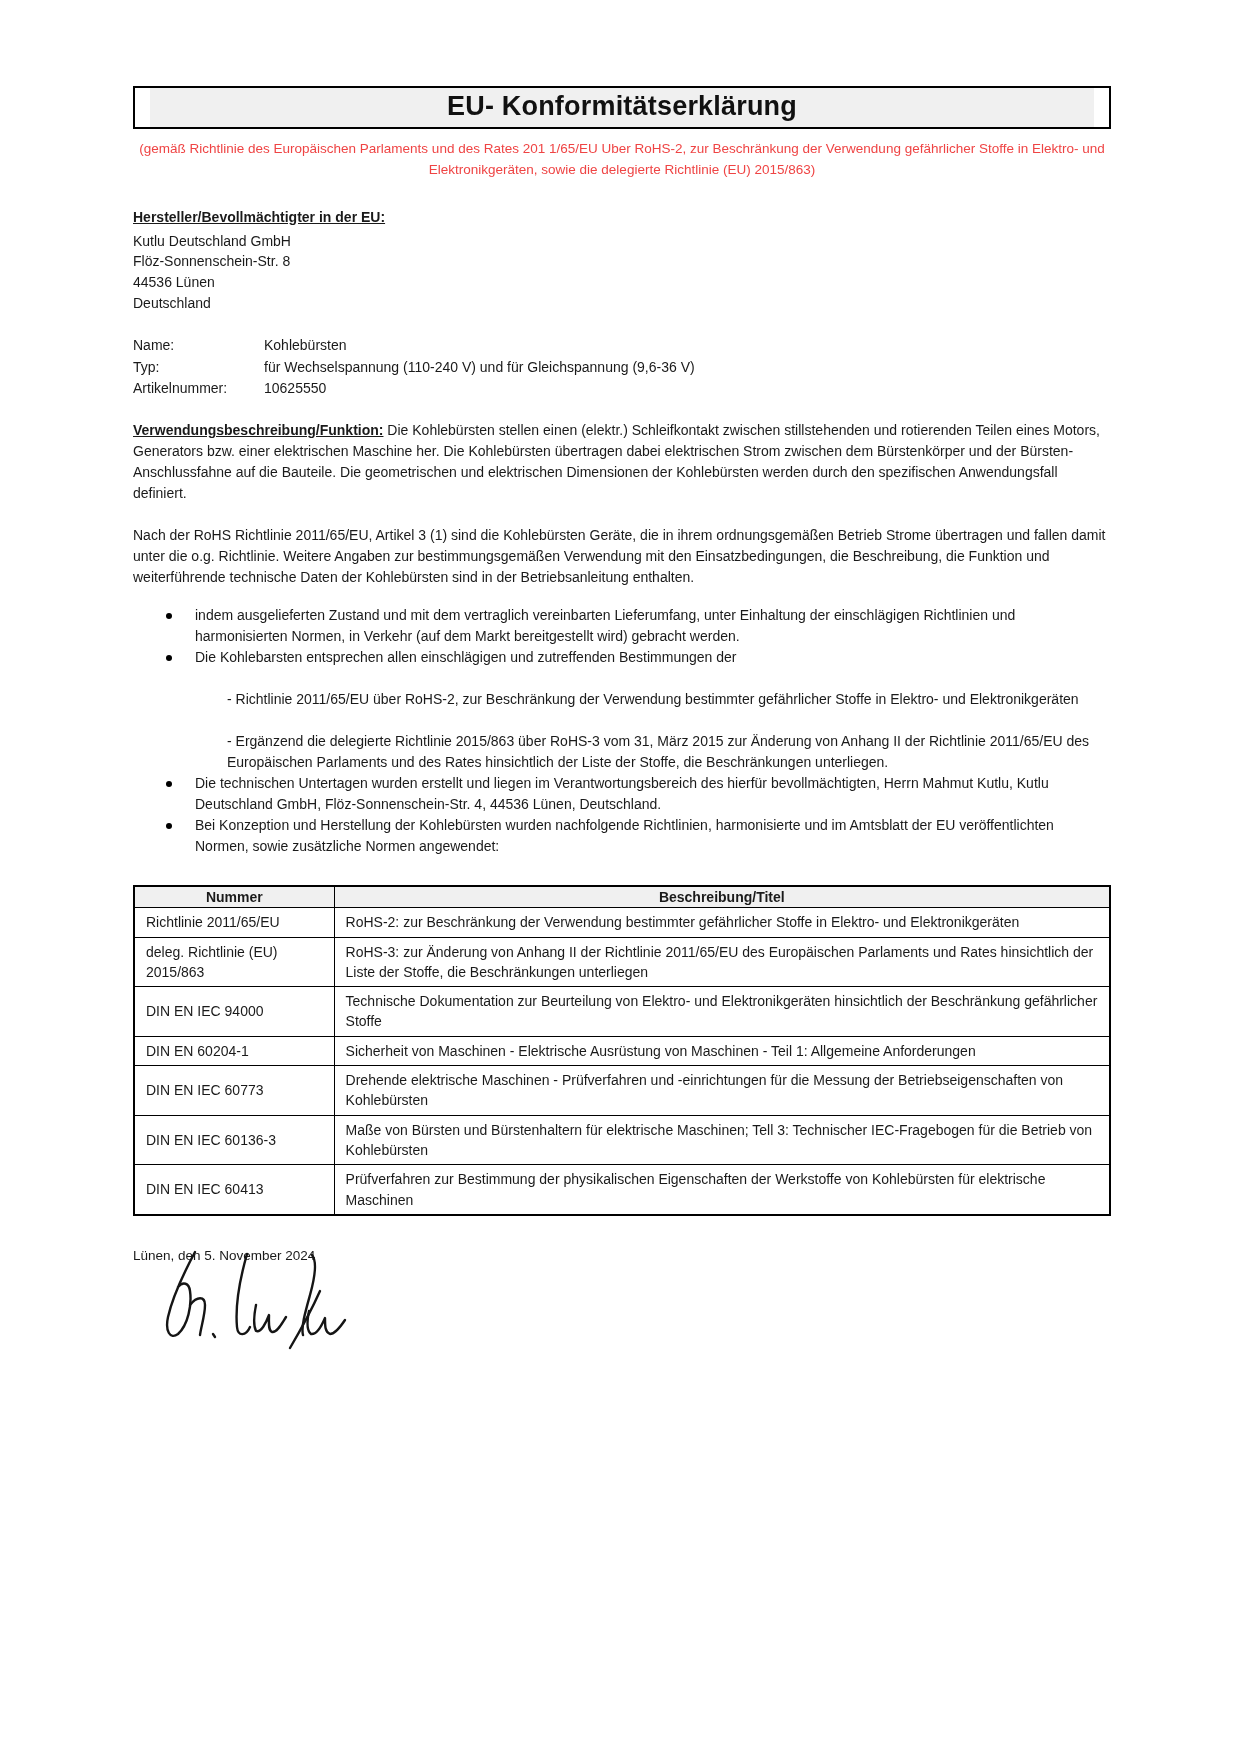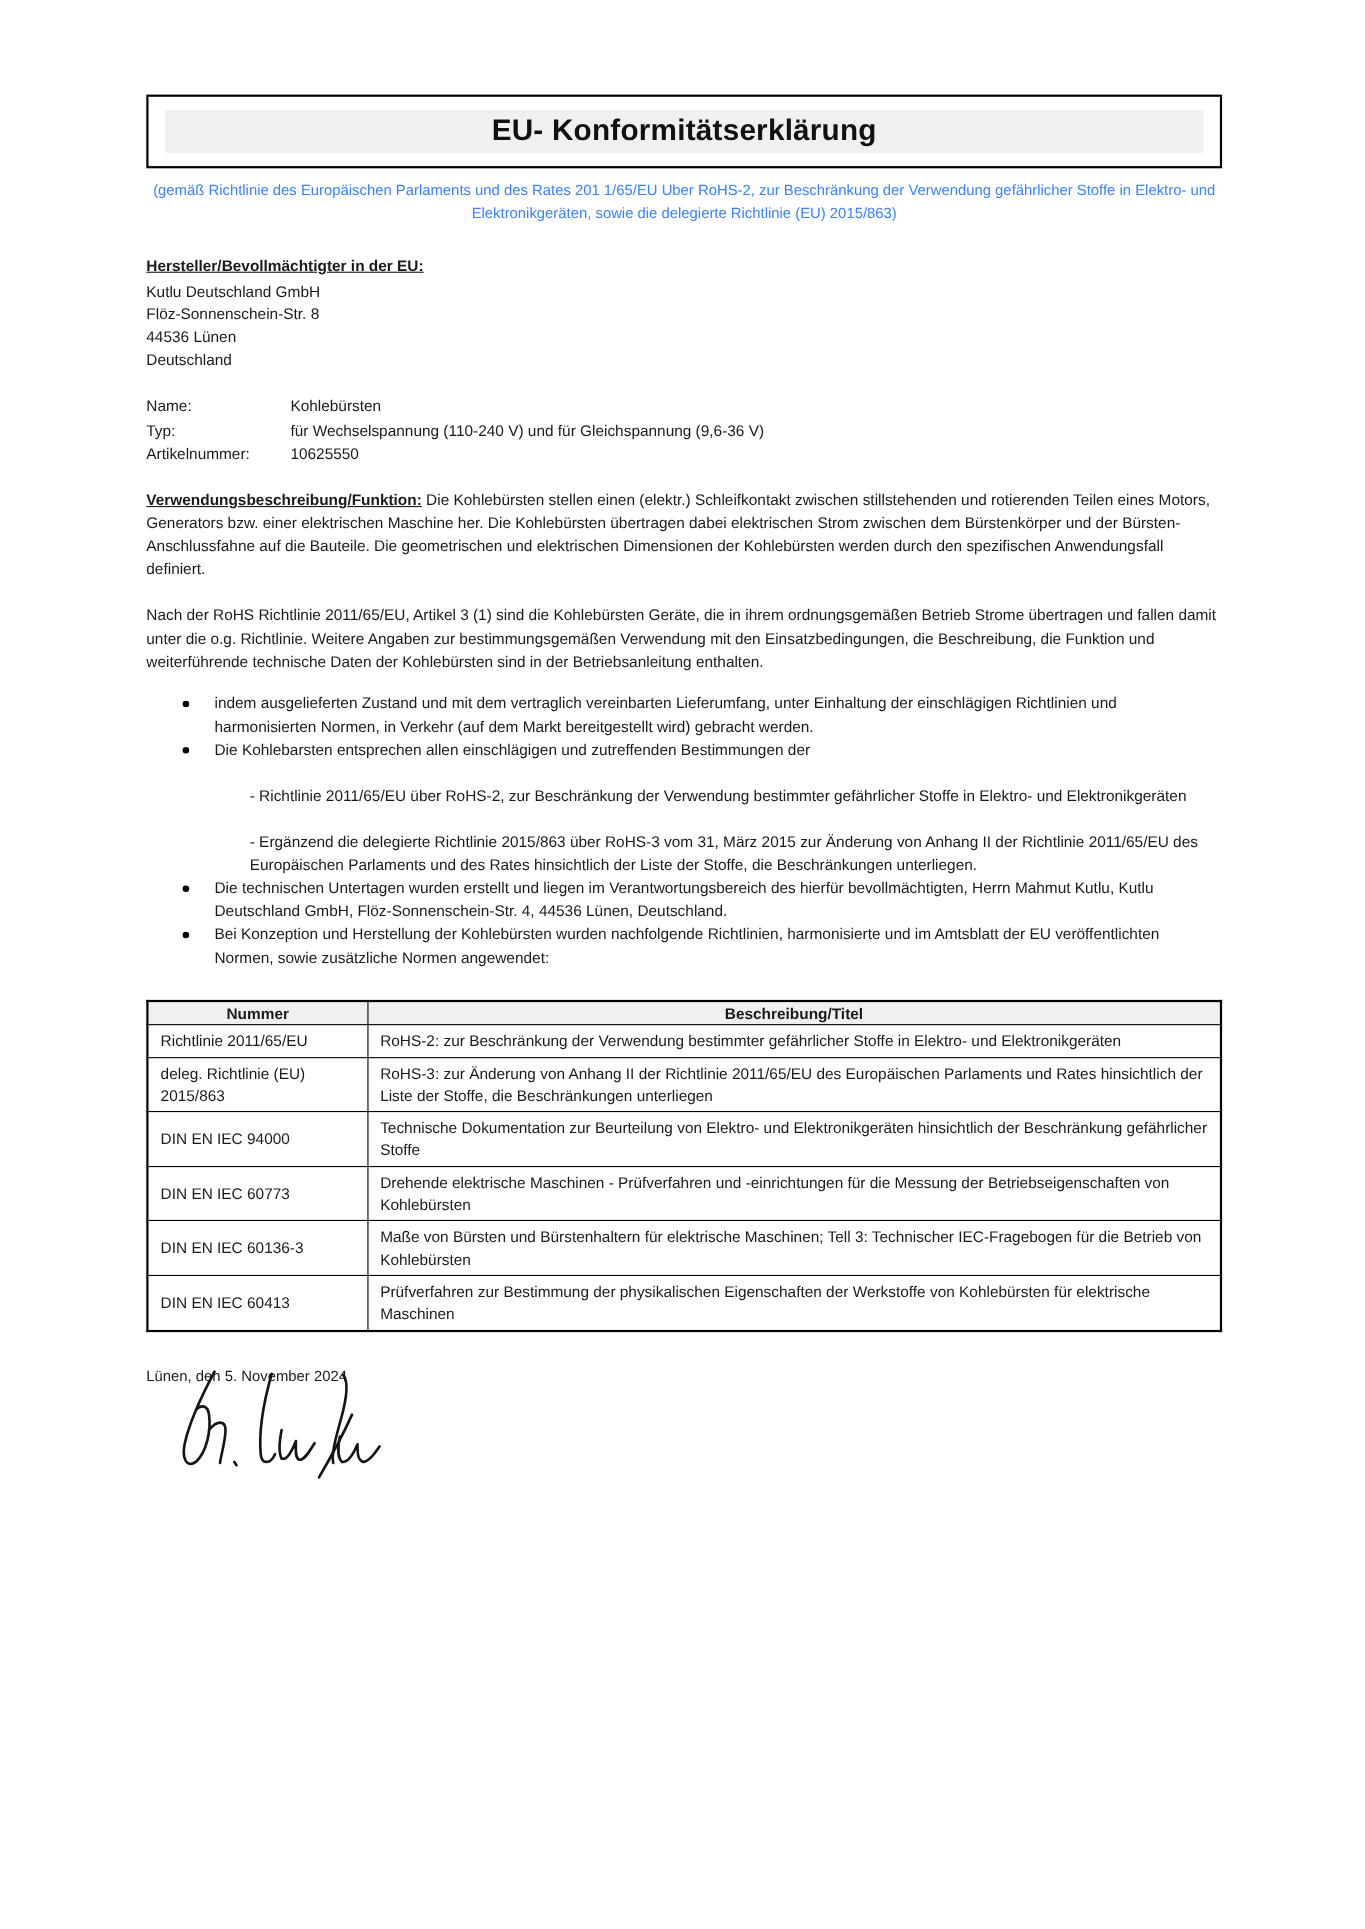--- a/index.html
+++ b/index.html
@@ -7,25 +7,25 @@
   body {
     width:1241px; height:1754px;
     font-family:"Liberation Sans", "DejaVu Sans", sans-serif;
     color:#1a1a1a;
     position:relative;
     overflow:hidden;
   }
   .page { padding:86px 130px 0 133px; }
 
   
-  .title-box { border:2px solid #000; padding:12px 15px; background:#fff; }
+  .title-box { border:2px solid #000; padding:0 15px; background:#fff; }
   .title-band { background:#f0f0f0; text-align:center; padding:3px 0 5px 0; }
   .title-band h1 { font-size:27px; font-weight:700; color:#111; letter-spacing:0.2px; }
 
-  .subtitle { margin-top:10px; text-align:center; font-size:13.5px; line-height:1.55; color:#3b82f6; }
+  .subtitle { margin-top:10px; text-align:center; font-size:13.5px; line-height:1.55; color:#ef4444; }
 
   
   .manufacturer { margin-top:26px; font-size:14px; line-height:1.48; }
   .manufacturer .heading { font-weight:700; text-decoration:underline; margin-bottom:3px; }
 
   
   .product { margin-top:22px; font-size:14px; line-height:1.52; }
   .product .row { display:flex; }
   .product .label { width:131px; flex:0 0 131px; }
 
@@ -126,20 +126,24 @@
       </tr>
       <tr>
         <td>deleg. Richtlinie (EU) 2015/863</td>
         <td>RoHS-3: zur Änderung von Anhang II der Richtlinie 2011/65/EU des Europäischen Parlaments und Rates hinsichtlich der Liste der Stoffe, die Beschränkungen unterliegen</td>
       </tr>
       <tr>
         <td>DIN EN IEC 94000</td>
         <td>Technische Dokumentation zur Beurteilung von Elektro- und Elektronikgeräten hinsichtlich der Beschränkung gefährlicher Stoffe</td>
       </tr>
       <tr>
+        <td>DIN EN 60204-1</td>
+        <td>Sicherheit von Maschinen - Elektrische Ausrüstung von Maschinen - Teil 1: Allgemeine Anforderungen</td>
+      </tr>
+      <tr>
         <td>DIN EN IEC 60773</td>
         <td>Drehende elektrische Maschinen - Prüfverfahren und -einrichtungen für die Messung der Betriebseigenschaften von Kohlebürsten</td>
       </tr>
       <tr>
         <td>DIN EN IEC 60136-3</td>
         <td>Maße von Bürsten und Bürstenhaltern für elektrische Maschinen; Tell 3: Technischer IEC-Fragebogen für die Betrieb von Kohlebürsten</td>
       </tr>
       <tr>
         <td>DIN EN IEC 60413</td>
         <td>Prüfverfahren zur Bestimmung der physikalischen Eigenschaften der Werkstoffe von Kohlebürsten für elektrische Maschinen</td>

